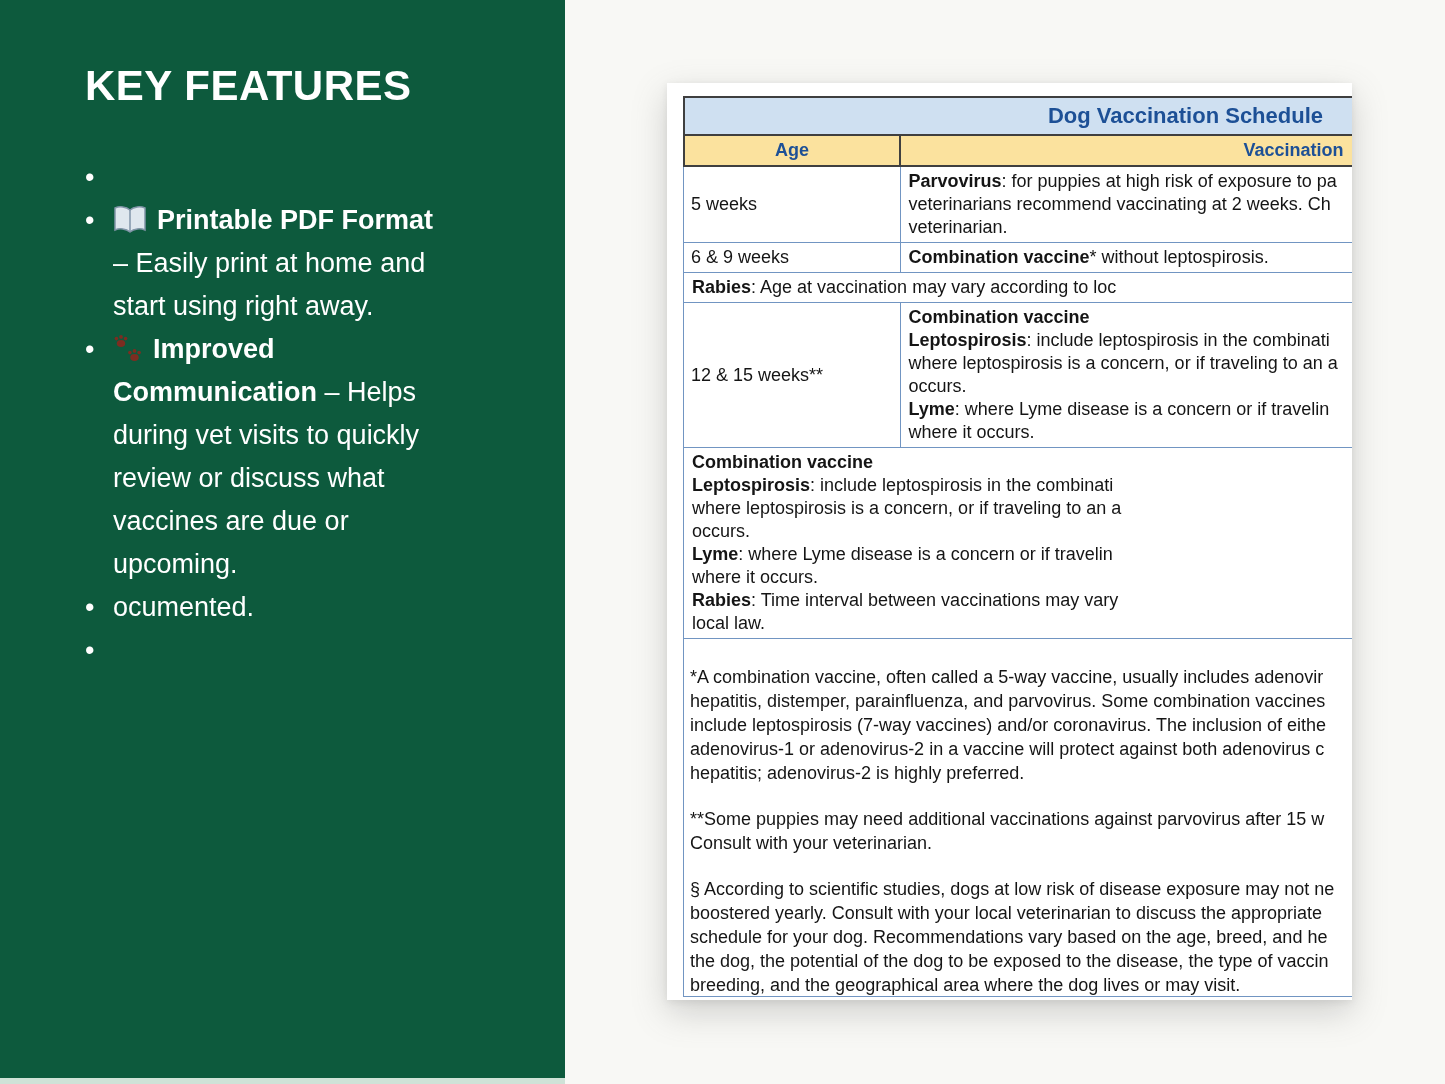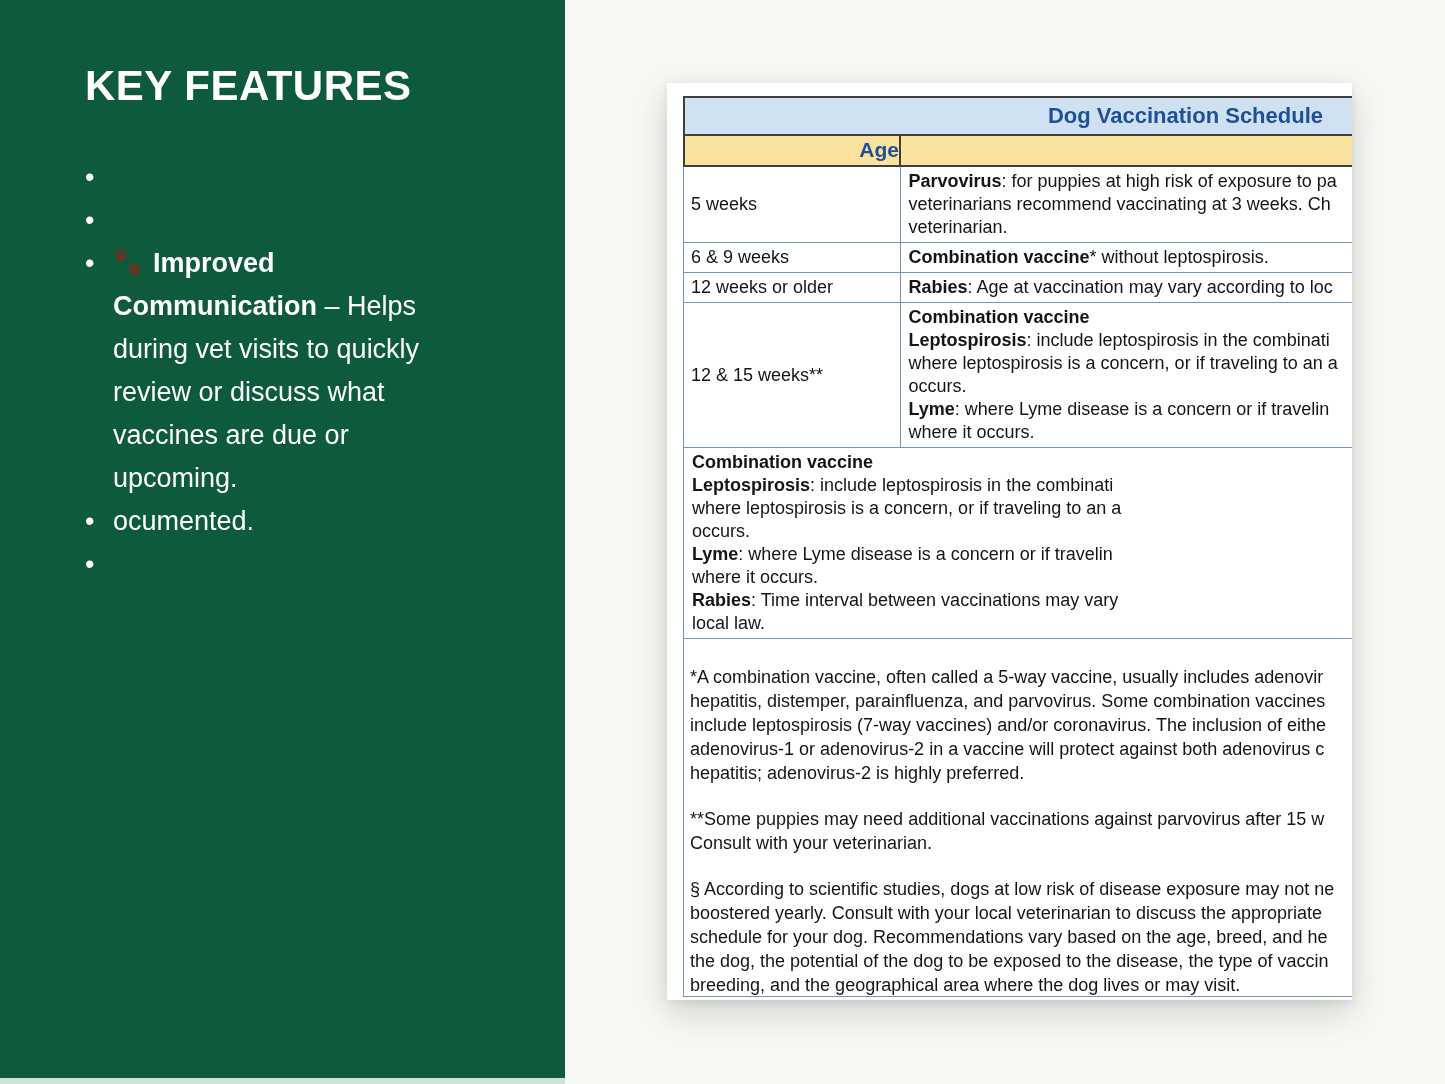--- a/index.html
+++ b/index.html
@@ -39,21 +39,21 @@
   .vt-title{
     height:38px;line-height:35px;text-align:center;
     background:var(--tblue,#cfe0f1);color:var(--navy,#1d5096);
     font-weight:700;font-size:22px;
     border:2px solid #3f3f3f;border-bottom:none;
   }
   .vt-header{
     display:flex;height:33px;background:var(--tyellow,#fbe29e);
     border:2px solid #3f3f3f;font-weight:700;color:var(--navy,#1d5096);
   }
-  .vt-header>div{line-height:28px;text-align:right;font-size:21px}
+  .vt-header>div{line-height:28px;text-align:center;font-size:18px}
   .vt-hage{width:216px;border-right:2px solid #3f3f3f}
   .vt-hvac{flex:1}
   .vt-row{display:flex;border-bottom:1.5px solid #7195c2;border-left:1.5px solid #7195c2}
   .vt-age{
     width:216.5px;flex:none;border-right:1.5px solid #7195c2;
     display:flex;align-items:center;padding:3px 4px 3px 7px;font-size:18px;
   }
   .vt-age sup{font-size:12px;vertical-align:super}
   .vt-vac{flex:1;padding:3px 0 3px 8px;font-size:18px;line-height:23px;white-space:pre-line}
   .vt-vac b{font-weight:700}
@@ -67,20 +67,26 @@
 <body>
 
 <div class="left-panel">
   <h1 class="panel-title">KEY FEATURES</h1>
   <ul class="features" id="bullets">
       <li class="feature">
         <span class="dot">•</span>
       </li>
       <li class="feature">
         <span class="dot">•</span>
+        <div class="b-body"><svg class="emo" width="34" height="29" viewBox="0 0 34 29">
+            <path d="M17 5 C13 1.5 6.5 1 2 3 L2 25 C6.5 23 13 23.5 17 27 C21 23.5 27.5 23 32 25 L32 3 C27.5 1 21 1.5 17 5 Z" fill="#dfe7ee" stroke="#8195a8" stroke-width="1.5"></path>
+            <path d="M17 5 L17 27" stroke="#8195a8" stroke-width="1.5"></path>
+          </svg><b>Printable PDF Format</b><span>
+– Easily print at home and
+start using right away.</span></div>
       </li>
       <li class="feature">
         <span class="dot">•</span>
         <div class="b-body"><svg class="emo" width="30" height="30" viewBox="0 0 30 30">
             <g fill="#7c2d21">
               <ellipse cx="8" cy="10.5" rx="4.2" ry="3.4"></ellipse>
               <circle cx="3.4" cy="5.6" r="1.8"></circle>
               <circle cx="8" cy="3.9" r="1.9"></circle>
               <circle cx="12.6" cy="5.6" r="1.8"></circle>
               <ellipse cx="21.5" cy="24.5" rx="4.2" ry="3.4"></ellipse>
@@ -110,29 +116,28 @@
   <div class="vtable">
     <div class="vt-title">Dog Vaccination Schedule</div>
     <div class="vt-header">
       <div class="vt-hage">Age</div>
       <div class="vt-hvac">Vaccination</div>
     </div>
     <div id="vtbody">
         <div class="vt-row">
           <div class="vt-age">5 weeks</div>
           <div class="vt-vac"><b>Parvovirus</b><span>: for puppies at high risk of exposure to pa
-veterinarians recommend vaccinating at 3 weeks. Ch
+veterinarians recommend vaccinating at 2 weeks. Ch
 veterinarian.</span></div>
         </div>
         <div class="vt-row">
           <div class="vt-age">6 &amp; 9 weeks</div>
           <div class="vt-vac"><b>Combination vaccine</b><span>* without leptospirosis.</span></div>
         </div>
         <div class="vt-row">
-          <div class="vt-age">12 weeks or older</div>
           <div class="vt-vac"><b>Rabies</b><span>: Age at vaccination may vary according to loc</span></div>
         </div>
         <div class="vt-row">
           <div class="vt-age">12 &amp; 15 weeks**</div>
           <div class="vt-vac"><b>Combination vaccine</b><span>
 </span><b>Leptospirosis</b><span>: include leptospirosis in the combinati
 where leptospirosis is a concern, or if traveling to an a
 occurs.
 </span><b>Lyme</b><span>: where Lyme disease is a concern or if travelin
 where it occurs.</span></div>

